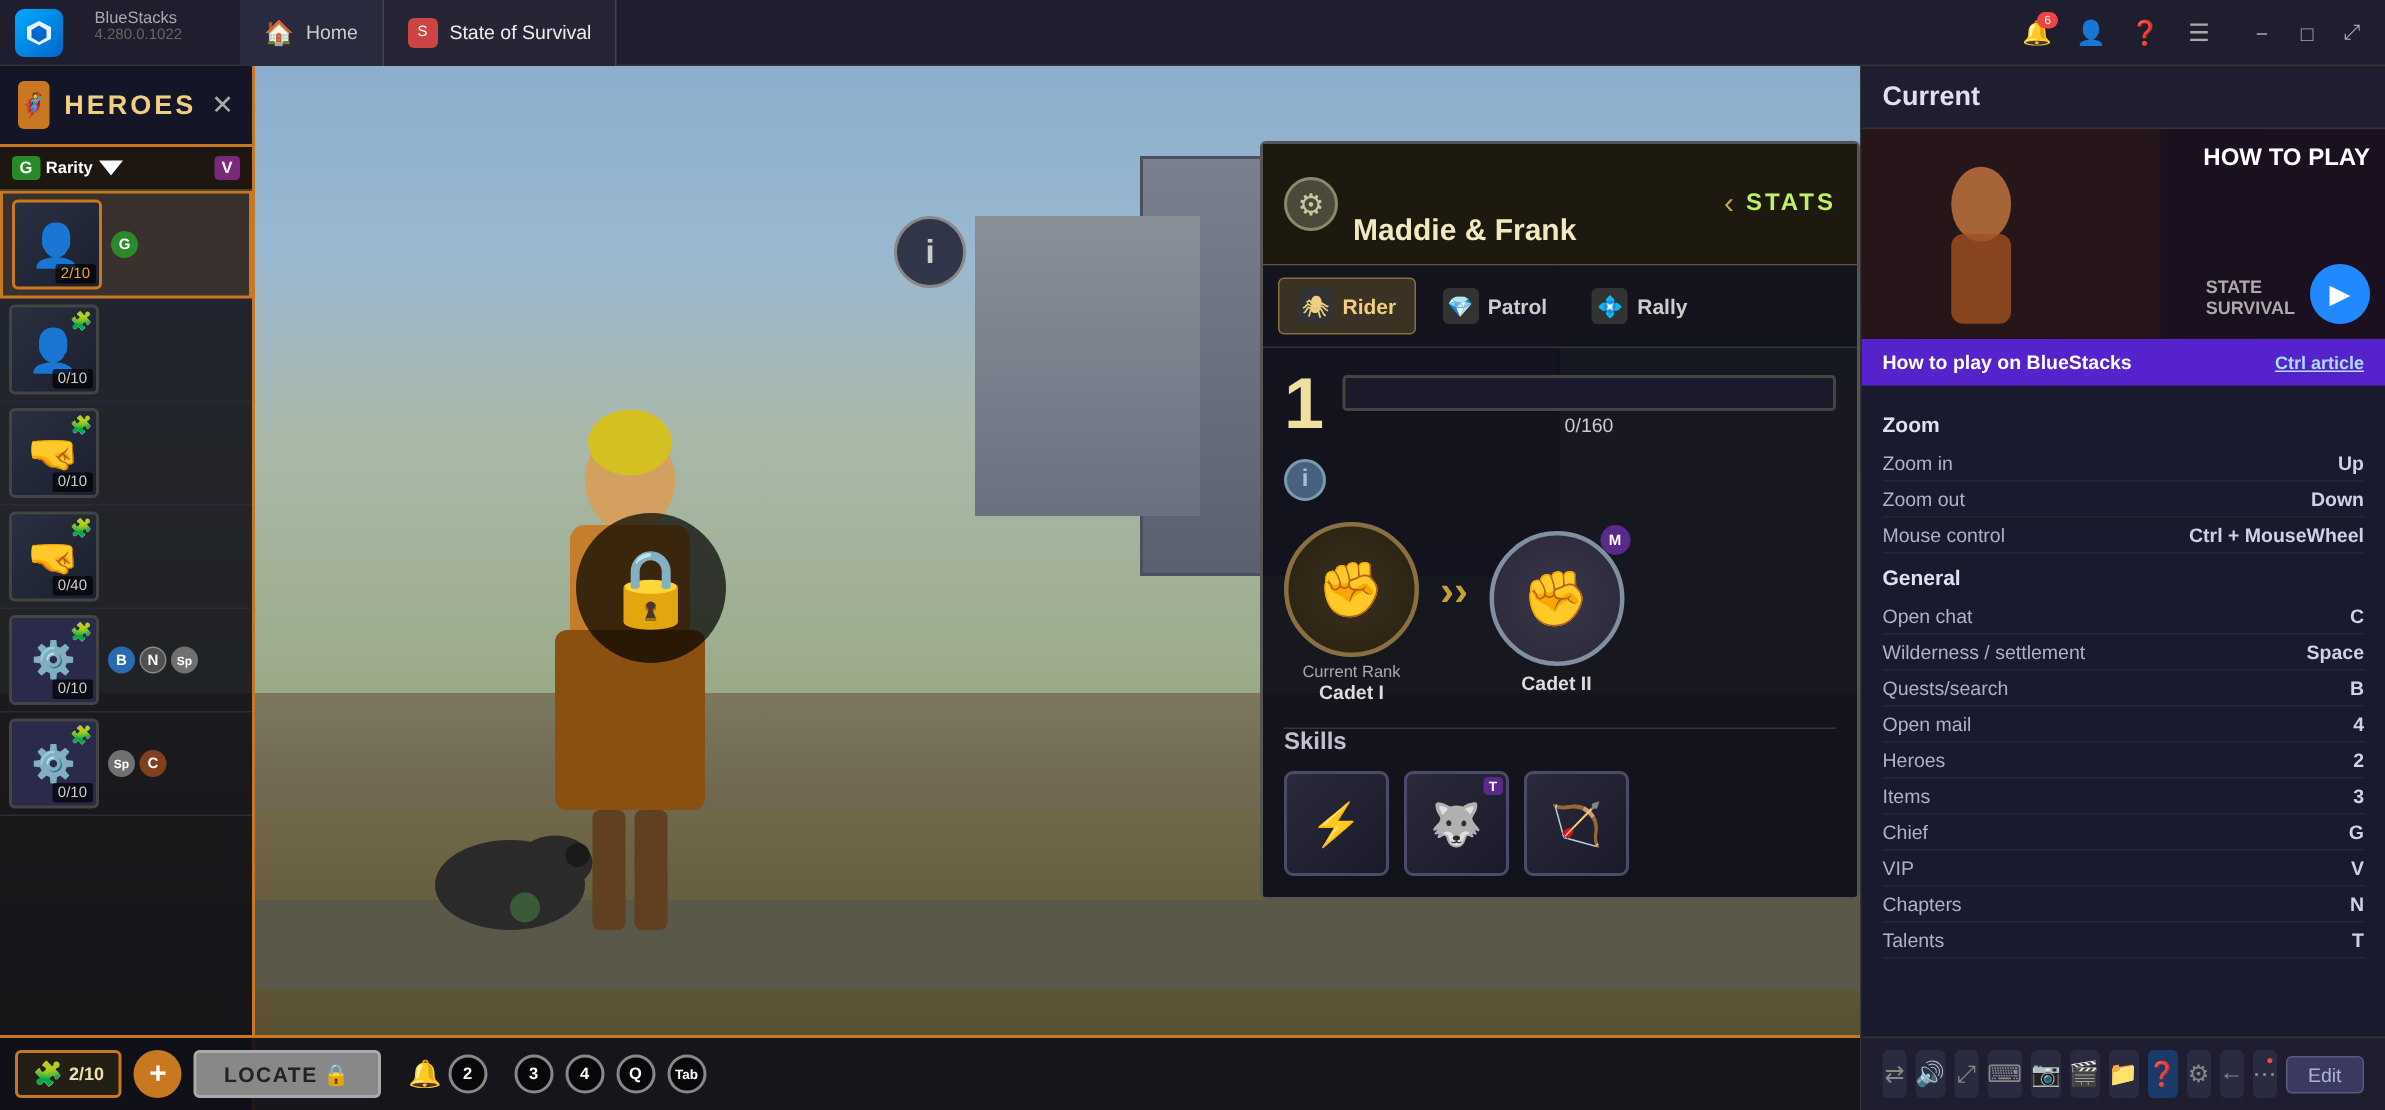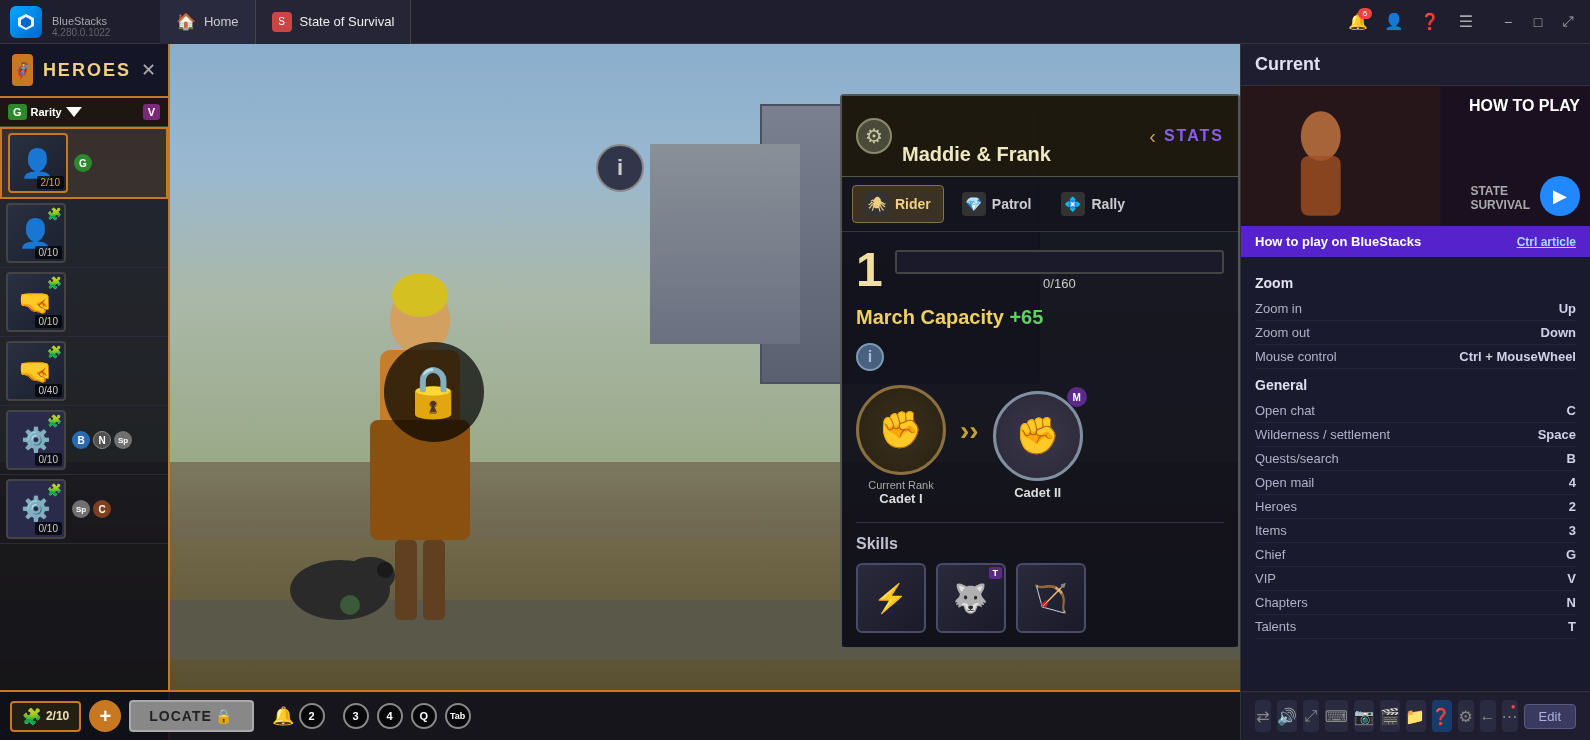--- a/index.html
+++ b/index.html
@@ -18,23 +18,23 @@
       width: 100%;
       height: 44px;
       background: #1e1e2e;
       display: flex;
       align-items: center;
       flex-shrink: 0;
       border-bottom: 1px solid #333;
     }
     .bluestacks-logo {
       display: flex;
-      align-items: flex-end;
+      align-items: flex-start;
       padding: 0 10px;
-      gap: 10px;
+      gap: 21px;
       min-width: 160px;
     }
     .bs-icon {
       width: 32px;
       height: 32px;
       background: linear-gradient(135deg, #00aaff, #0066cc);
       border-radius: 6px;
       display: flex;
       align-items: center;
       justify-content: center;
@@ -374,21 +374,21 @@
       display: flex;
       align-items: center;
       gap: 8px;
     }
     .nav-arrow {
       color: #c8a060;
       font-size: 20px;
       cursor: pointer;
     }
     .stats-label {
-      color: #8b5cf6;
+      color: #bef264;
       font-size: 16px;
       font-weight: bold;
       letter-spacing: 2px;
     }
 
     .skill-tabs {
       display: flex;
       padding: 8px 10px;
       gap: 6px;
       background: rgba(20,20,30,0.9);
@@ -532,21 +532,21 @@
       display: flex;
       align-items: center;
       justify-content: center;
       color: white;
       font-size: 10px;
       font-weight: bold;
     }
 
     .skills-section {
       border-top: 1px solid #334;
-      padding-top: 12px;
+      padding-top: 0;
     }
     .skills-title {
       color: #c0c0d0;
       font-size: 16px;
       font-weight: bold;
       margin-bottom: 10px;
     }
     .skills-row {
       display: flex;
       gap: 10px;
@@ -969,24 +969,20 @@
         <div class="level-xp-row">
           <span class="level-num">1</span>
           <div class="xp-bar-container">
             <div class="xp-bar-bg">
               <div class="xp-bar-fill"></div>
             </div>
             <div class="xp-text">0/160</div>
           </div>
         </div>
 
-        <div class="march-capacity">
-          <span>March Capacity</span>
-          <span class="march-plus">+65</span>
-        </div>
 
         <div class="info-row">
           <div class="info-circle">i</div>
         </div>
 
         <div class="rank-row">
           <div style="display:flex;flex-direction:column;align-items:center;position:relative;">
             <div class="rank-badge">
               <span class="rank-fist">✊</span>
             </div>

